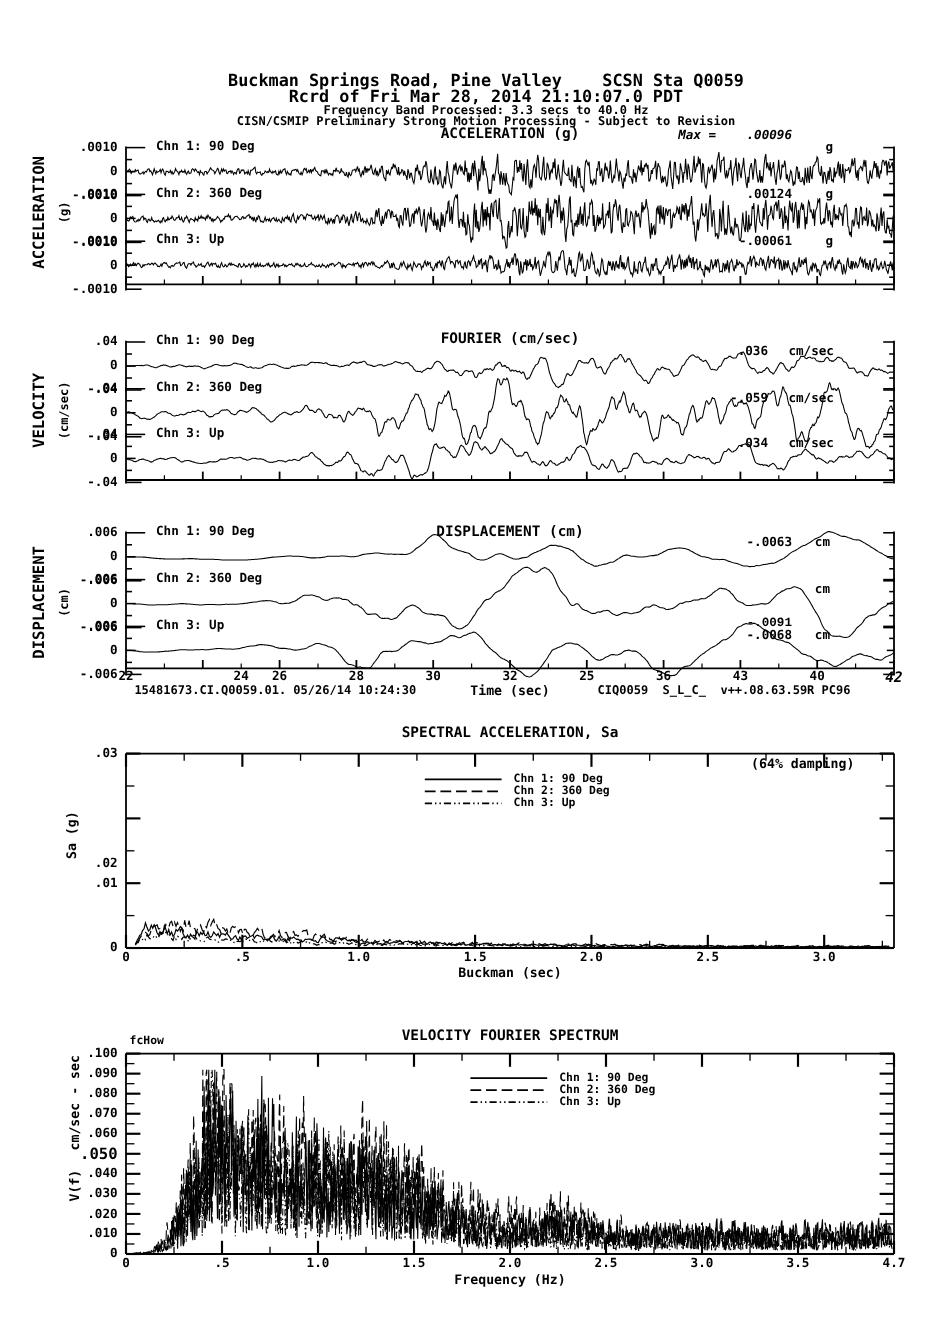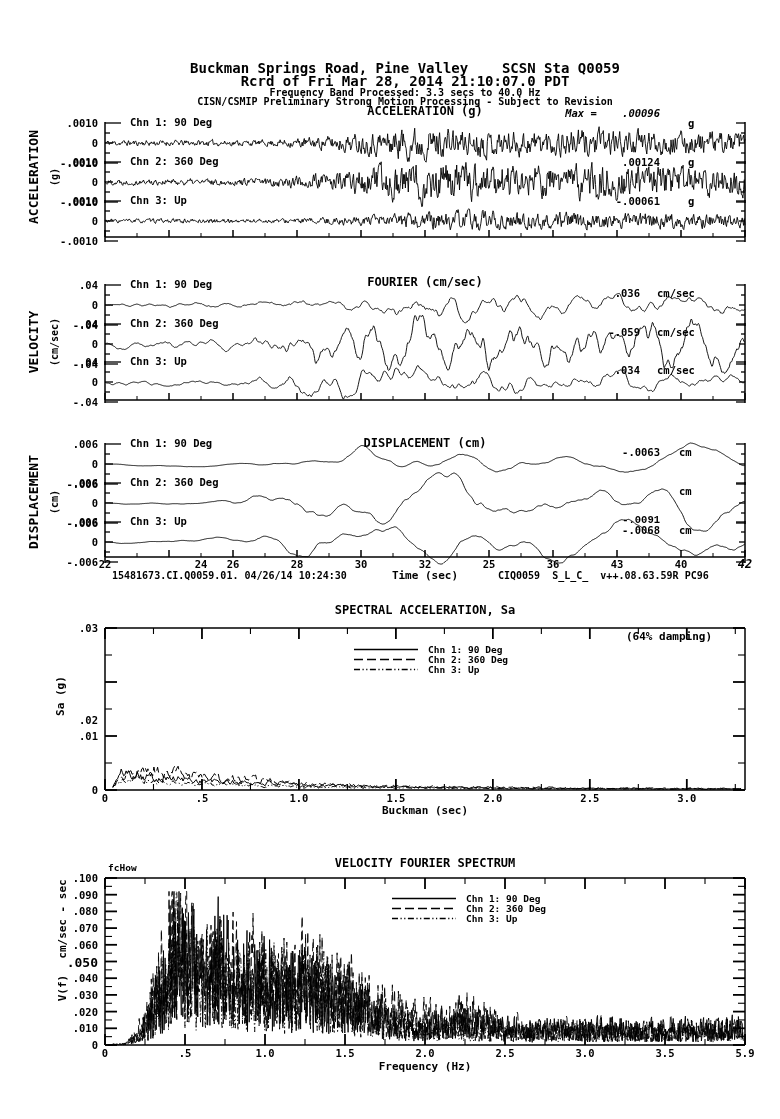--- a/index.html
+++ b/index.html
@@ -431,21 +431,21 @@
     <div class="dl" style="font-size: 10.5px; left: 98px; top: 1028.3px; transform: translate(-100%, -50%);">.010</div>
     <div class="dl" style="font-size: 10.5px; left: 98px; top: 1045px; transform: translate(-100%, -50%);">0</div>
     <div class="dl" style="font-size: 10.5px; left: 105px; top: 1053px; transform: translate(-50%, -50%);">0</div>
     <div class="dl" style="font-size: 10.5px; left: 185px; top: 1053px; transform: translate(-50%, -50%);">.5</div>
     <div class="dl" style="font-size: 10.5px; left: 265px; top: 1053px; transform: translate(-50%, -50%);">1.0</div>
     <div class="dl" style="font-size: 10.5px; left: 345px; top: 1053px; transform: translate(-50%, -50%);">1.5</div>
     <div class="dl" style="font-size: 10.5px; left: 425px; top: 1053px; transform: translate(-50%, -50%);">2.0</div>
     <div class="dl" style="font-size: 10.5px; left: 505px; top: 1053px; transform: translate(-50%, -50%);">2.5</div>
     <div class="dl" style="font-size: 10.5px; left: 585px; top: 1053px; transform: translate(-50%, -50%);">3.0</div>
     <div class="dl" style="font-size: 10.5px; left: 665px; top: 1053px; transform: translate(-50%, -50%);">3.5</div>
-    <div class="dl" style="font-size: 10.5px; left: 745px; top: 1053px; transform: translate(-50%, -50%);">5.9</div>
+    <div class="dl" style="font-size: 10.5px; left: 745px; top: 1053px; transform: translate(-50%, -50%);">4.7</div>
   </div>
 
 <div class="hdr t14" style="top:61px">Buckman Springs Road, Pine Valley    SCSN Sta Q0059</div>
 <div class="hdr t14" style="top:74px">Rcrd of Fri Mar 28, 2014 21:10:07.0 PDT</div>
 <div class="hdr t10" style="top:88px">Frequency Band Processed: 3.3 secs to 40.0 Hz</div>
 <div class="hdr t10" style="top:97px">CISN/CSMIP Preliminary Strong Motion Processing - Subject to Revision</div>
 
 <div class="ptitle" style="top:105px">ACCELERATION (g)</div>
 <div class="ptitle" style="top:276px">FOURIER (cm/sec)</div>
 <div class="ptitle" style="top:437px">DISPLACEMENT (cm)</div>
@@ -455,21 +455,21 @@
 <div class="rot t13" style="left:33px;top:177px">ACCELERATION</div>
 <div class="rot t10" style="left:55px;top:177px">(g)</div>
 <div class="rot t13" style="left:33px;top:342px">VELOCITY</div>
 <div class="rot t10" style="left:55px;top:342px">(cm/sec)</div>
 <div class="rot t13" style="left:33px;top:502px">DISPLACEMENT</div>
 <div class="rot t10" style="left:55px;top:502px">(cm)</div>
 <div class="rot t11" style="left:60px;top:696px">Sa (g)</div>
 <div class="rot t11" style="left:62px;top:919px">cm/sec - sec</div>
 <div class="rot t11" style="left:62px;top:988px">V(f)</div>
 
-<div class="abs t10" style="left:112px;top:571px">15481673.CI.Q0059.01. 04/26/14 10:24:30</div>
+<div class="abs t10" style="left:112px;top:571px">15481673.CI.Q0059.01. 05/26/14 10:24:30</div>
 <div class="xlab t11" style="top:570px">Time (sec)</div>
 <div class="abs t10" style="left:498px;top:571px">CIQ0059  S_L_C_  v++.08.63.59R PC96</div>
 
 <div class="abs t11" style="left:105px;width:607px;text-align:right;top:631px">(64% damping)</div>
 <div class="xlab t11" style="top:805px">Buckman (sec)</div>
 
 <div class="legend" style="left:352px;top:645px">
   <div class="lrow">
     <svg width="68" height="9">
         <line class="s1" x1="2" y1="4.5" x2="66" y2="4.5"></line>

